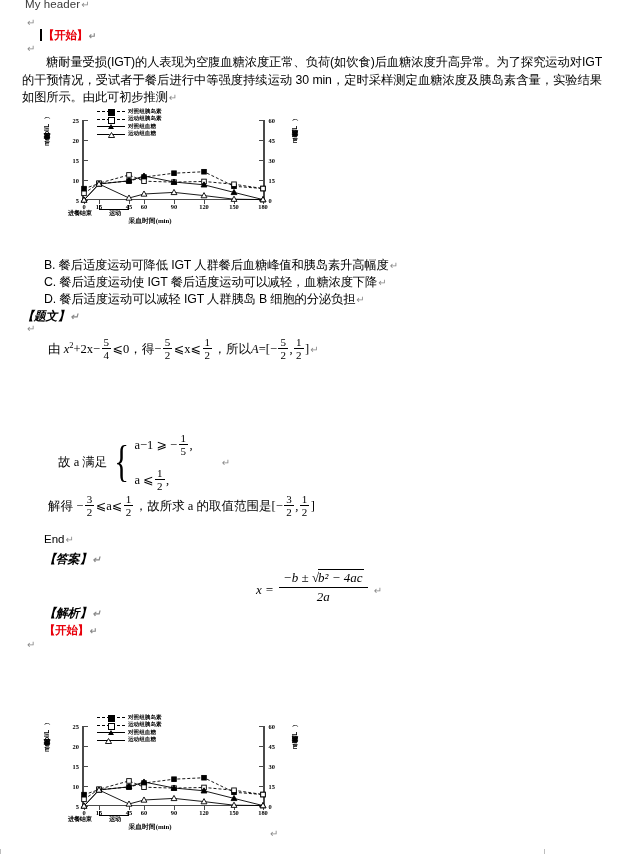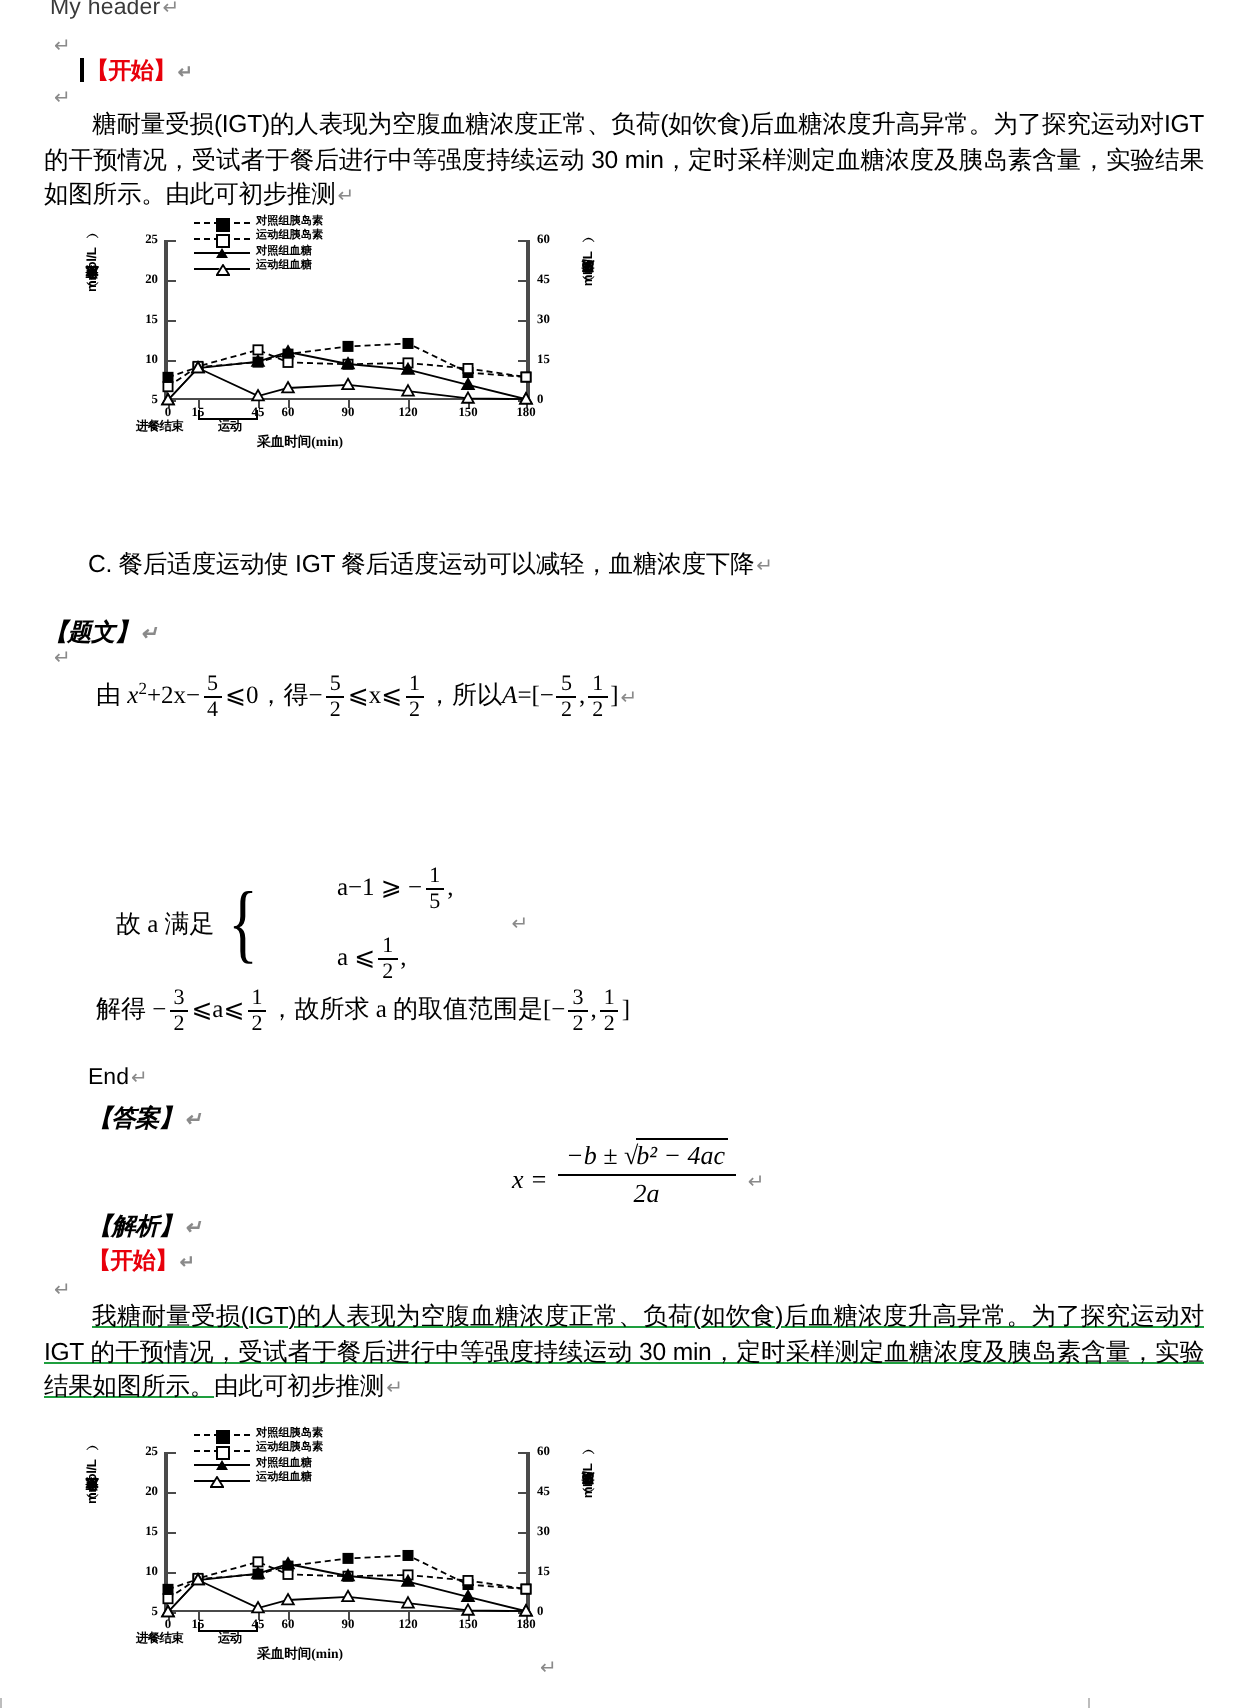--- a/index.html
+++ b/index.html
@@ -121,21 +121,21 @@
     font-size: 12.5px;
     font-family: "Liberation Serif", serif;
   }
   .brace-glyph {
     font-size: 44px;
     line-height: 0.82;
     font-family: "Liberation Serif", serif;
     margin: 0 2px 0 4px;
     transform: scaleX(0.7);
   }
-  .sys-rows { display: flex; flex-direction: column; gap: 9px; margin-left: 34px; }
+  .sys-rows { display: flex; flex-direction: column; gap: 9px; }
   .sys-row { white-space: nowrap; }
   .end-text {
     position: absolute;
     font-size: 11.5px;
     font-family: "Liberation Sans", sans-serif;
   }
   .quadratic {
     position: absolute;
     font-size: 13px;
     font-family: "Liberation Serif", serif;
@@ -466,21 +466,23 @@
           <polygon points="47,74.984 49.912,80.184 44.088,80.184" fill="#fff" stroke="#000" stroke-width="0.9"></polygon>
           <polygon points="62,70.984 64.912,76.184 59.088,76.184" fill="#fff" stroke="#000" stroke-width="0.9"></polygon>
           <polygon points="92,69.384 94.912,74.584 89.088,74.584" fill="#fff" stroke="#000" stroke-width="0.9"></polygon>
           <polygon points="122,72.58399999999999 124.912,77.78399999999999 119.088,77.78399999999999" fill="#fff" stroke="#000" stroke-width="0.9"></polygon>
           <polygon points="152,76.184 154.912,81.384 149.088,81.384" fill="#fff" stroke="#000" stroke-width="0.9"></polygon>
           <polygon points="181,76.58399999999999 183.912,81.78399999999999 178.088,81.78399999999999" fill="#fff" stroke="#000" stroke-width="0.9"></polygon>
         </svg>
     </div>
   </div>
 
+  <div class="opt" style="left:44px; top:257px;"><span>B. 餐后适度运动可降低 IGT 人群餐后血糖峰值和胰岛素升高幅度</span><span class="pilcrow">↵</span></div>
   <div class="opt" style="left:44px; top:274px;"><span>C. 餐后适度运动使 IGT 餐后适度运动可以减轻，血糖浓度下降</span><span class="pilcrow">↵</span></div>
+  <div class="opt" style="left:44px; top:291px;"><span>D. 餐后适度运动可以减轻 IGT 人群胰岛 B 细胞的分泌负担</span><span class="pilcrow">↵</span></div>
 
   <div class="cn-label" style="left:22px; top:308px;"><span>【题文】</span><span class="pilcrow">↵</span></div>
   <div class="standalone-pilcrow" style="left:27px; top:323px;">↵</div>
 
   <div class="mathline" style="left:48px; top:336px;">
     <span>由</span>
     <span class="mi">x</span><span class="sup">2</span><span>+2x−</span><span class="frac"><span class="num">5</span><span class="den">4</span></span><span>⩽0</span><span>，得−</span><span class="frac"><span class="num">5</span><span class="den">2</span></span><span>⩽x⩽</span><span class="frac"><span class="num">1</span><span class="den">2</span></span><span>，所以</span><span class="mi">A</span><span>=[−</span><span class="frac"><span class="num">5</span><span class="den">2</span></span><span>,</span><span class="frac"><span class="num">1</span><span class="den">2</span></span><span>]</span><span class="pilcrow">↵</span>
   </div>
 
 
@@ -509,21 +511,20 @@
     </span>
     <span class="pilcrow">↵</span>
   </div>
 
   <div class="cn-label" style="left:44px; top:605px;"><span>【解析】</span><span class="pilcrow">↵</span></div>
 
   <div class="marker" style="left:44px; top:623px;"><span>【开始】</span><span class="pilcrow small">↵</span></div>
 
   <div class="standalone-pilcrow" style="left:27px; top:639px;">↵</div>
 
-  <div class="para" style="left:22px; top:650px; width:580px; text-indent:24px;"><span class="ul-green">我糖耐量受损(IGT)的人表现为空腹血糖浓度正常、负荷(如饮食)后血糖浓度升高异常。为了探究运动对IGT 的干预情况，受试者于餐后进行中等强度持续运动 30  min，定时采样测定血糖浓度及胰岛素含量，实验结果如图所示。</span><span class="ul-red">由此可初步推测</span><span class="pilcrow">↵</span></div>
 
   <div class="chart-wrap" style="left:42px; top:714px;">
 
     <div class="chart-legend">
       <div class="leg-row">
         <span class="leg-sym">
             <span class="lseg dashed"></span>
             <span class="lmk mk-sq-f"></span>
           </span>
         <span>对照组胰岛素</span>

